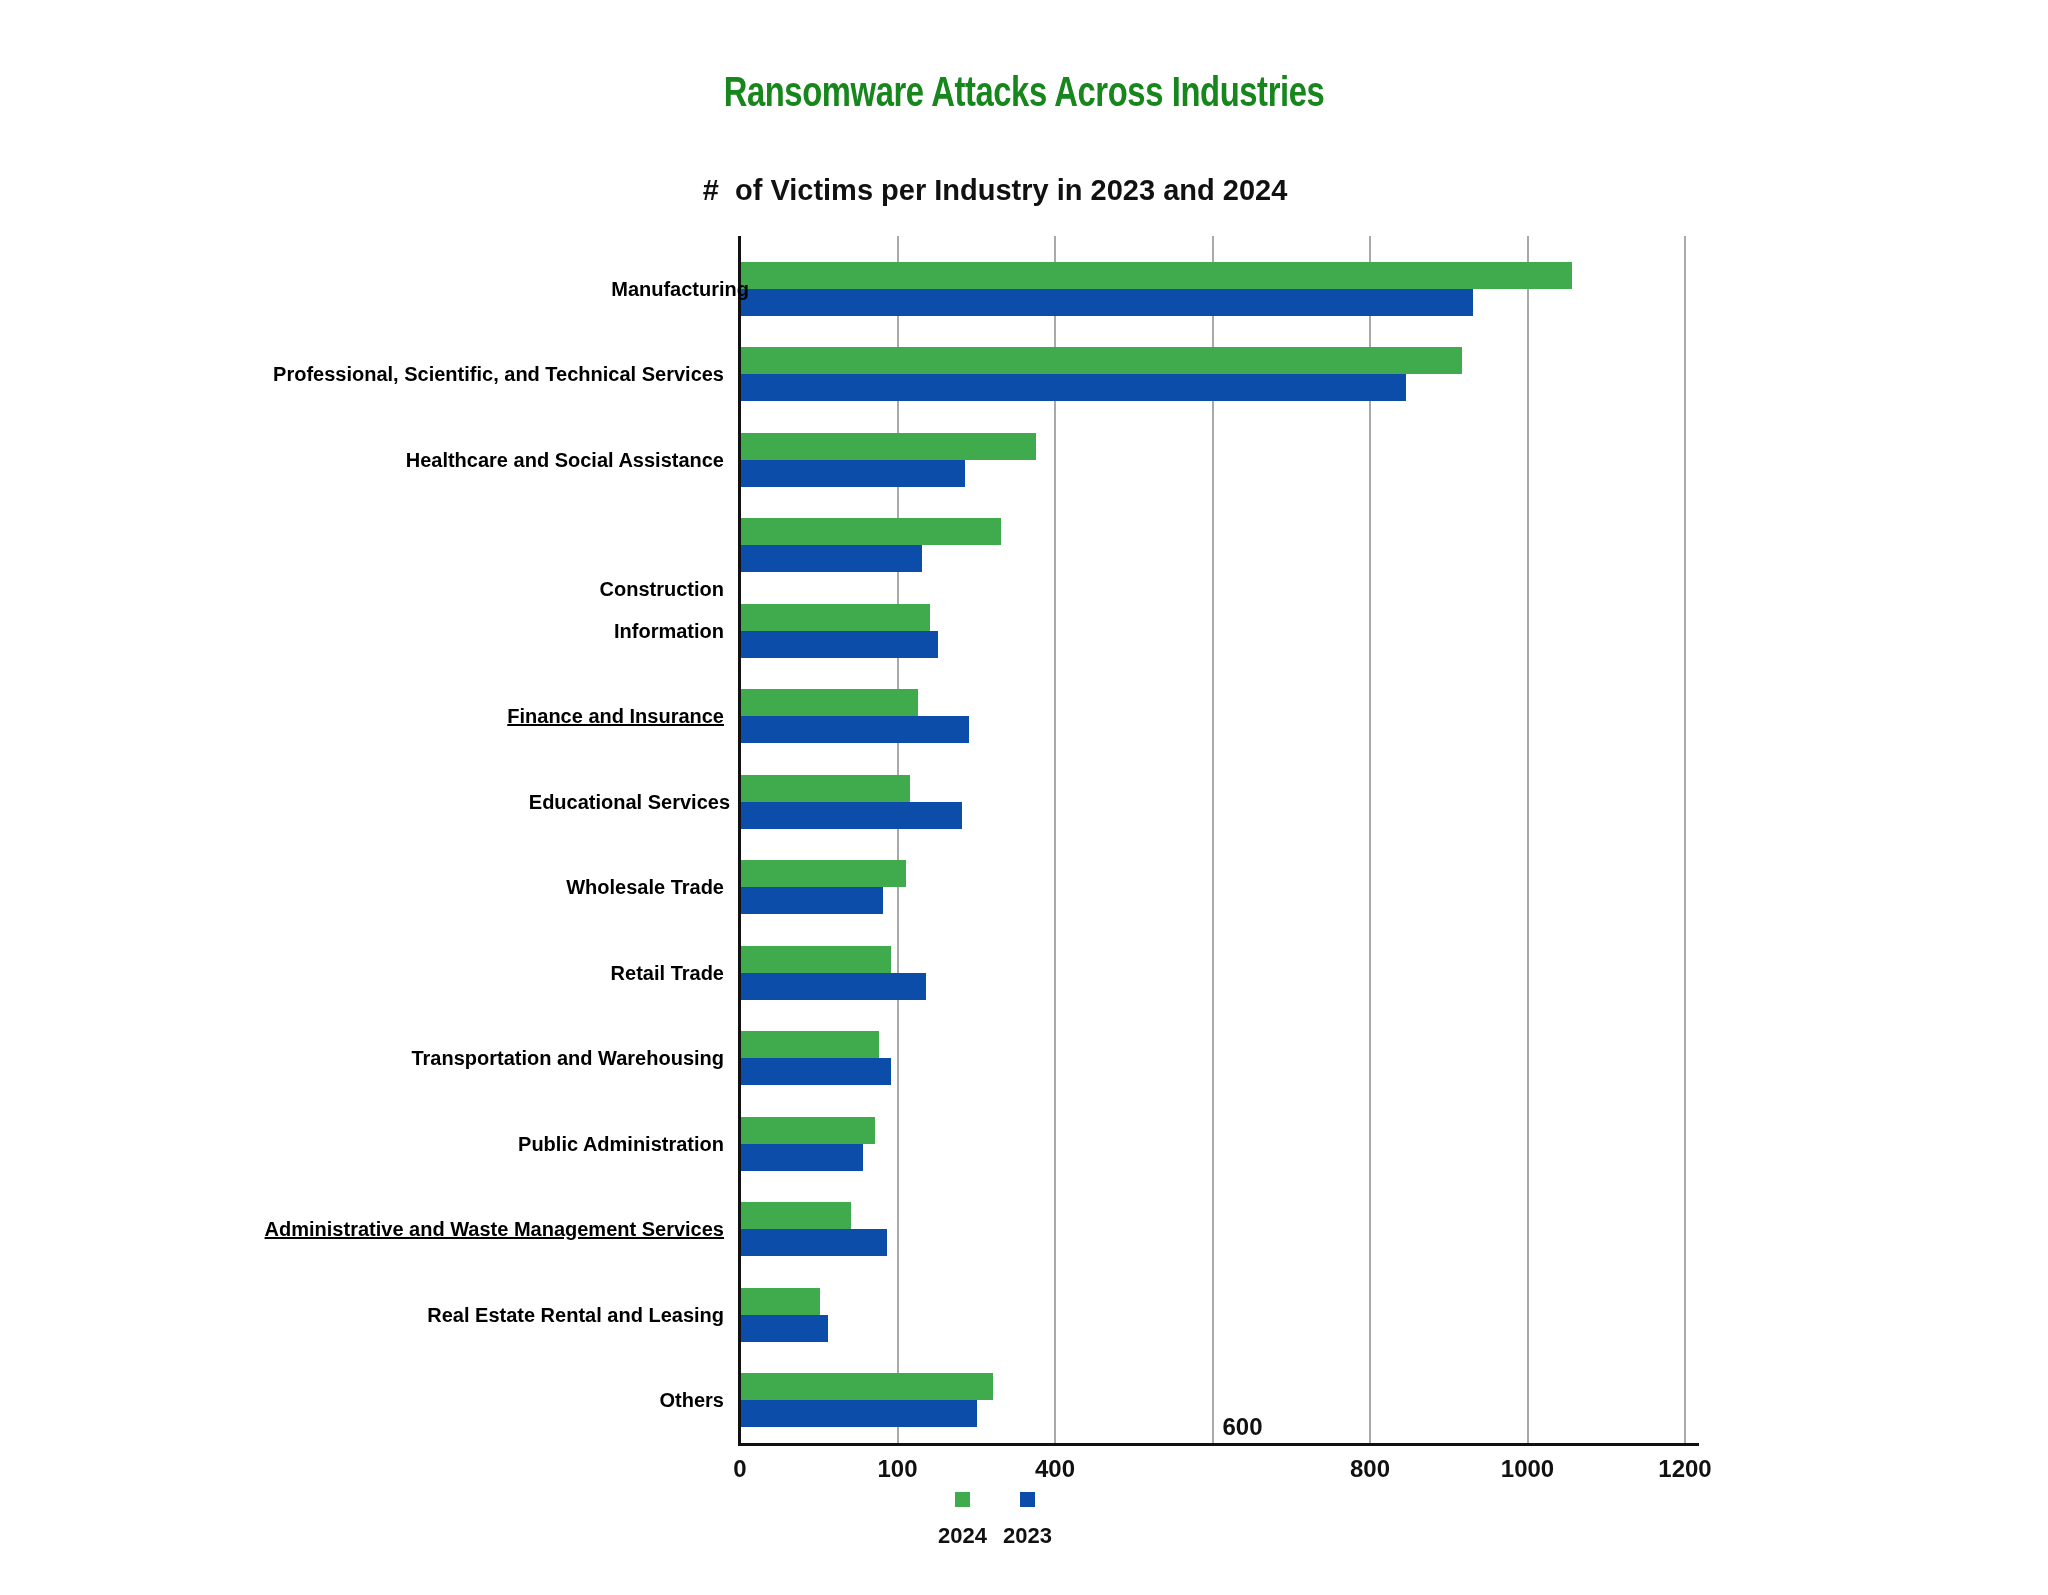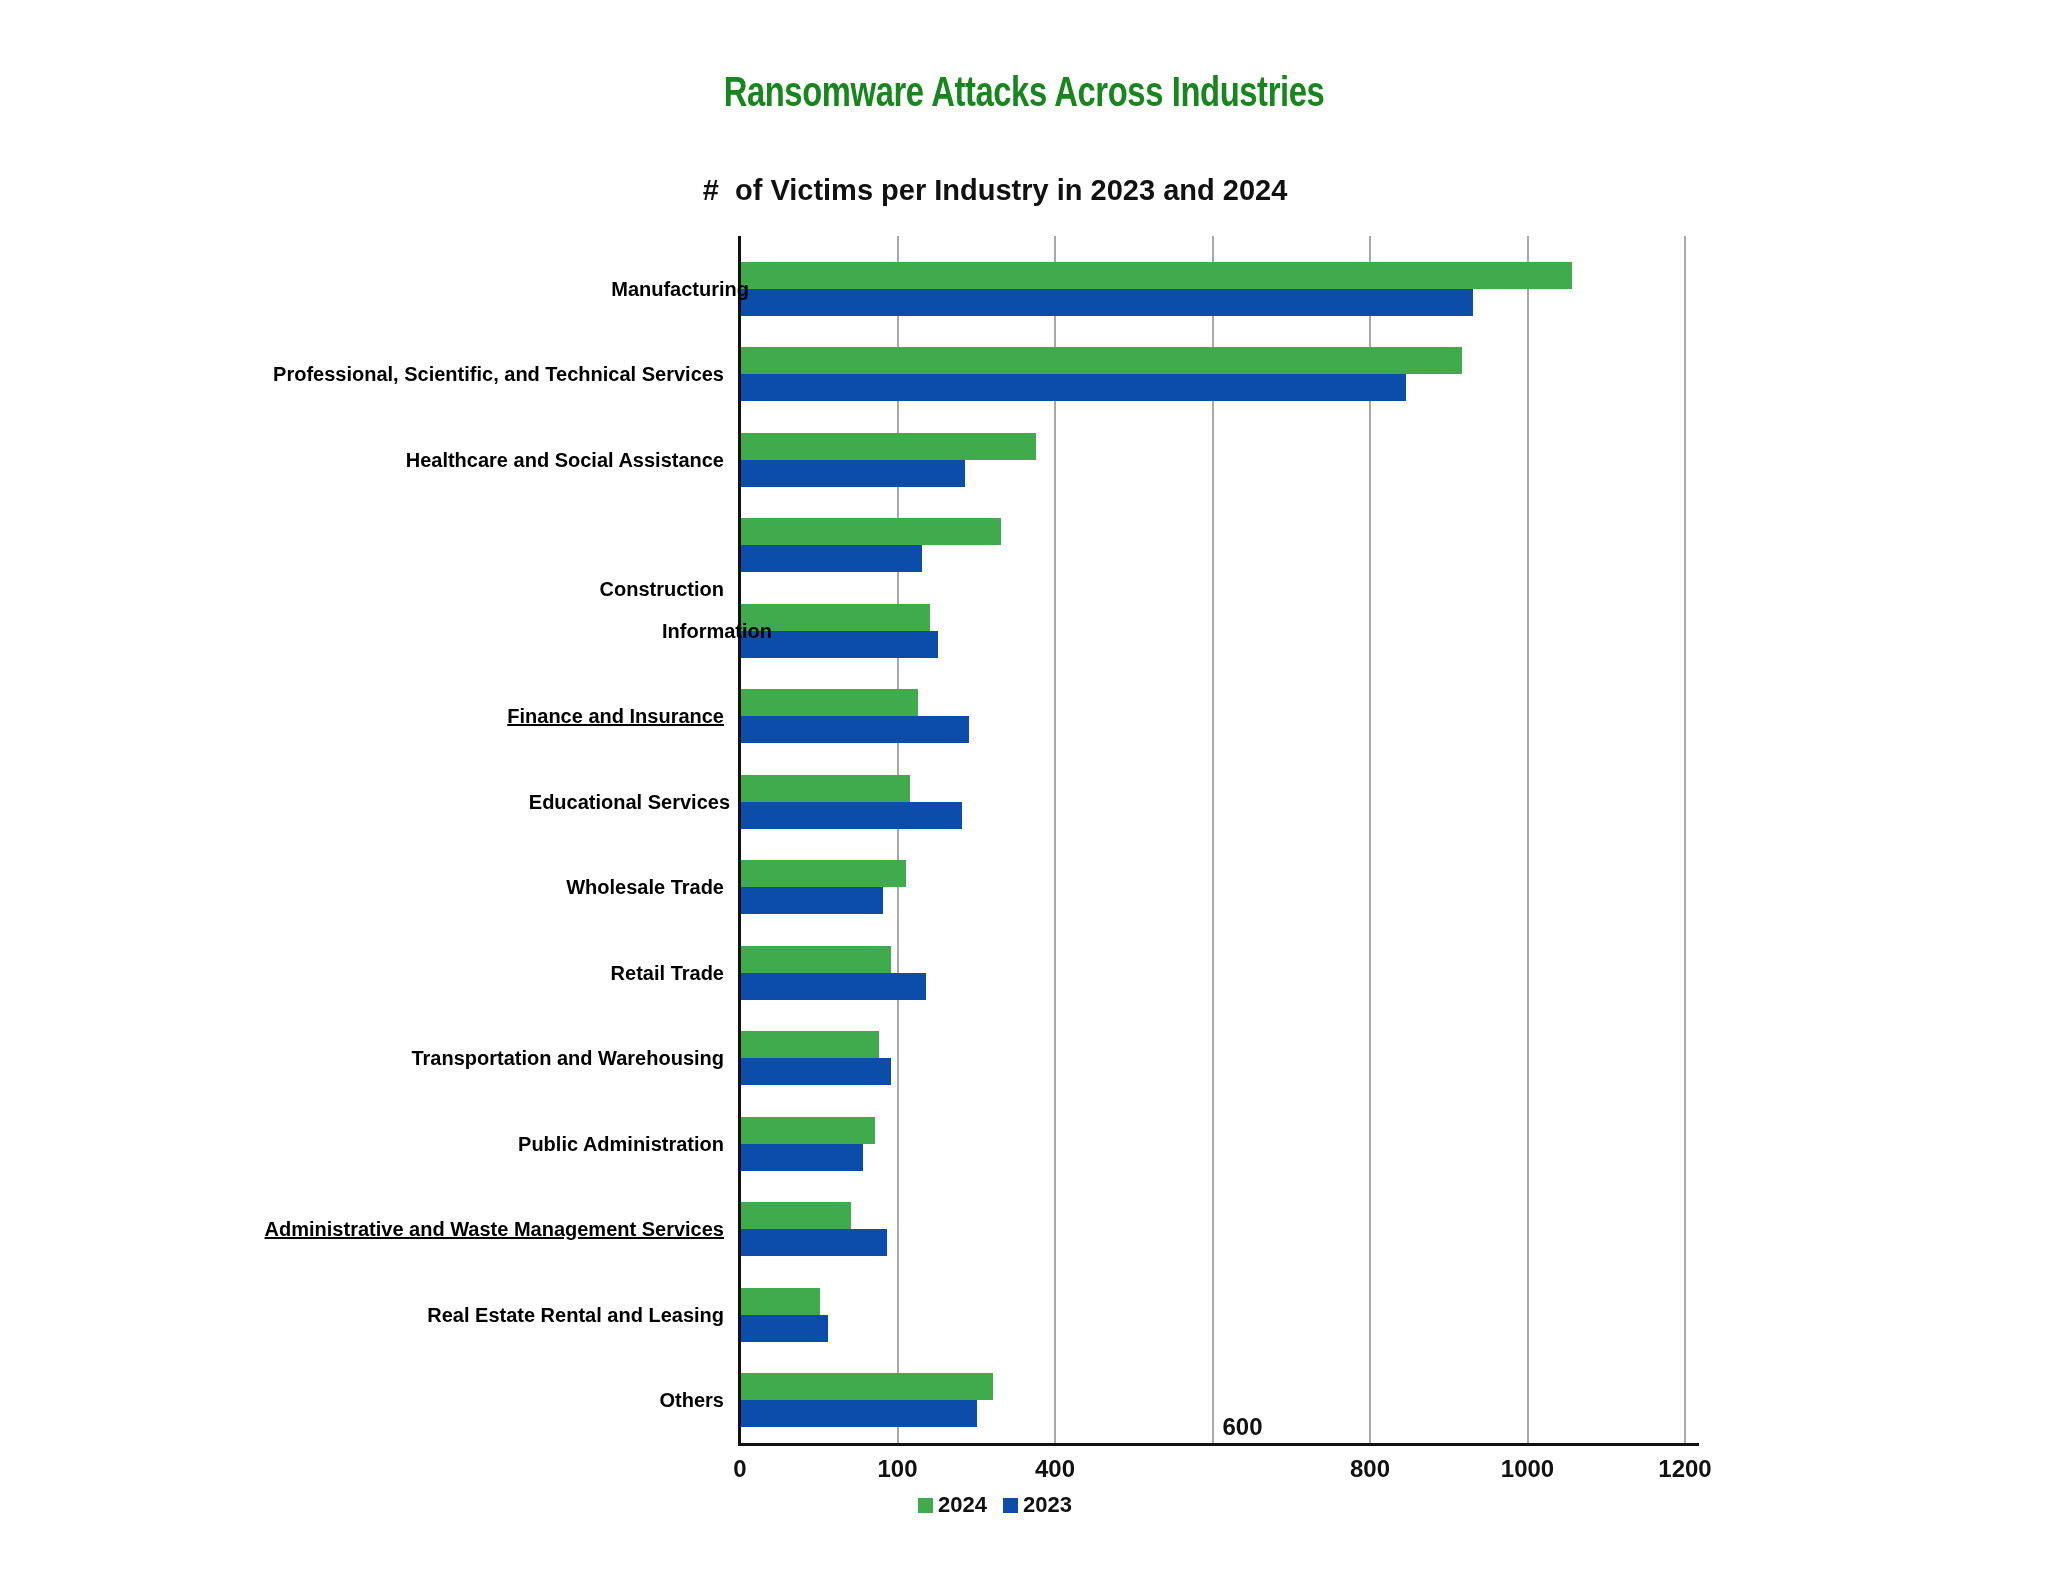--- a/index.html
+++ b/index.html
@@ -26,21 +26,21 @@
     text-align:right;line-height:24px;
   }
   .xtick{
     position:absolute;font-size:24px;font-weight:bold;color:#111;
     text-align:center;width:100px;
   }
   .legend{
     position:absolute;left:290px;top:1492px;width:1410px;
     display:flex;justify-content:center;align-items:center;gap:16px;
   }
-  .legend-entry{display:flex;align-items:center;gap:5px;}
+  .legend-entry{display:flex;align-items:center;gap:16px;flex-direction:column;}
   .swatch{width:15px;height:15px;}
   .legend-label{font-size:22px;font-weight:bold;color:#111;}
 </style>
 </head>
 <body>
 
 <h1 class="title" style="color: rgb(23, 134, 29);">Ransomware Attacks Across Industries</h1>
 <h2 class="subtitle">#  of Victims per Industry in 2023 and 2024</h2>
 
 <div id="chart-canvas">
@@ -66,21 +66,21 @@
     <div class="bar" style="left: 741px; top: 374.25px; width: 665.438px; height: 27px; background: rgb(11, 77, 168);"></div>
     <div class="cat-label" style="left: 0px; width: 724px; top: 374.25px; transform: translateY(-50%);">Professional, Scientific, and Technical Services</div>
     <div class="bar" style="left: 741px; top: 432.75px; width: 295.312px; height: 27px; background: rgb(63, 171, 77);"></div>
     <div class="bar" style="left: 741px; top: 459.75px; width: 224.438px; height: 27px; background: rgb(11, 77, 168);"></div>
     <div class="cat-label" style="left: 0px; width: 724px; top: 459.75px; transform: translateY(-50%);">Healthcare and Social Assistance</div>
     <div class="bar" style="left: 741px; top: 518.25px; width: 259.875px; height: 27px; background: rgb(63, 171, 77);"></div>
     <div class="bar" style="left: 741px; top: 545.25px; width: 181.125px; height: 27px; background: rgb(11, 77, 168);"></div>
     <div class="cat-label" style="left: 0px; width: 724px; top: 545.25px; transform: translateY(-50%); margin-top: 44px;">Construction</div>
     <div class="bar" style="left: 741px; top: 603.75px; width: 189px; height: 27px; background: rgb(63, 171, 77);"></div>
     <div class="bar" style="left: 741px; top: 630.75px; width: 196.875px; height: 27px; background: rgb(11, 77, 168);"></div>
-    <div class="cat-label" style="left: 0px; width: 724px; top: 630.75px; transform: translateY(-50%); padding-left: 48px;">Information</div>
+    <div class="cat-label" style="left: 0px; width: 724px; top: 630.75px; transform: translateY(-50%);">Information</div>
     <div class="bar" style="left: 741px; top: 689.25px; width: 177.188px; height: 27px; background: rgb(63, 171, 77);"></div>
     <div class="bar" style="left: 741px; top: 716.25px; width: 228.375px; height: 27px; background: rgb(11, 77, 168);"></div>
     <div class="cat-label" style="left: 0px; width: 724px; top: 716.25px; transform: translateY(-50%); text-decoration: underline;">Finance and Insurance</div>
     <div class="bar" style="left: 741px; top: 774.75px; width: 169.312px; height: 27px; background: rgb(63, 171, 77);"></div>
     <div class="bar" style="left: 741px; top: 801.75px; width: 220.5px; height: 27px; background: rgb(11, 77, 168);"></div>
     <div class="cat-label" style="left: 0px; width: 724px; top: 801.75px; transform: translateY(-50%); margin-left: 6px;">Educational Services</div>
     <div class="bar" style="left: 741px; top: 860.25px; width: 165.375px; height: 27px; background: rgb(63, 171, 77);"></div>
     <div class="bar" style="left: 741px; top: 887.25px; width: 141.75px; height: 27px; background: rgb(11, 77, 168);"></div>
     <div class="cat-label" style="left: 0px; width: 724px; top: 887.25px; transform: translateY(-50%);">Wholesale Trade</div>
     <div class="bar" style="left: 741px; top: 945.75px; width: 149.625px; height: 27px; background: rgb(63, 171, 77);"></div>

